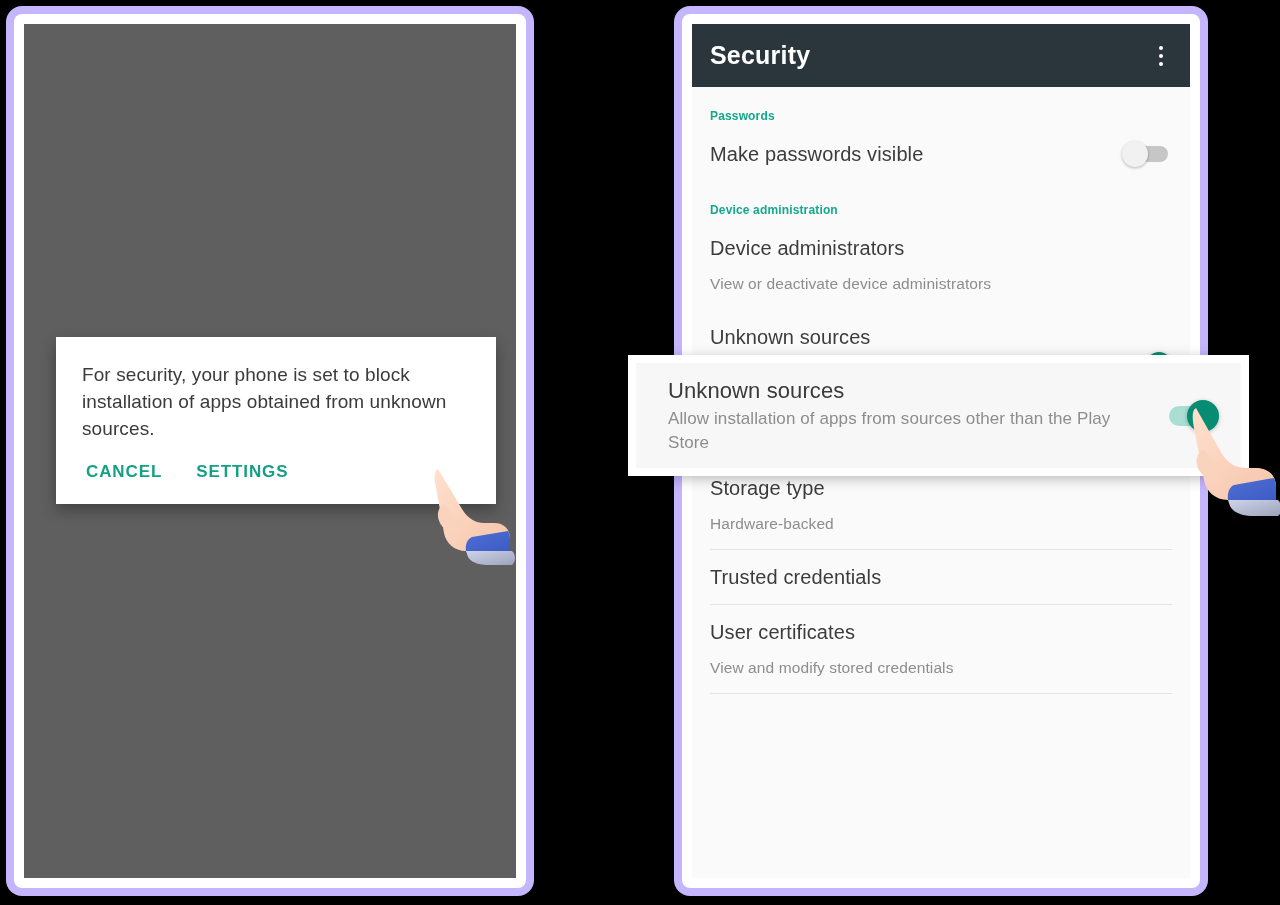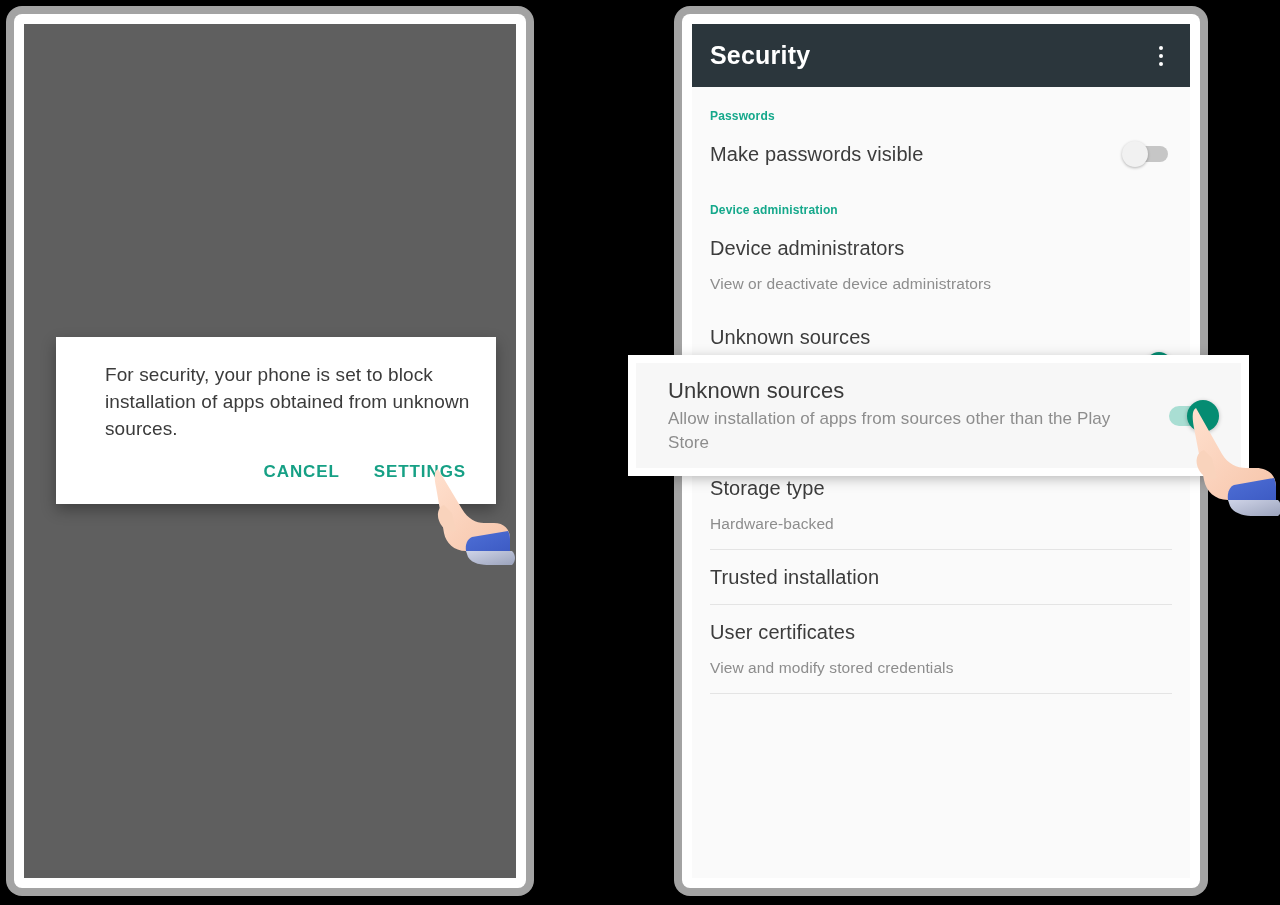--- a/index.html
+++ b/index.html
@@ -12,21 +12,21 @@
     height: 905px;
     position: relative;
     overflow: hidden;
     font-family: "Liberation Sans", sans-serif;
     -webkit-font-smoothing: antialiased;
   }
 
   
   .phone {
     position: absolute;
-    background: #a3a3a3;
+    background: #c4b5fd;
     border-radius: 16px;
     box-sizing: border-box;
     padding: 8px;
   }
   .phone-inner {
     width: 100%;
     height: 100%;
     background: #ffffff;
     border-radius: 8px;
     box-sizing: border-box;
@@ -59,25 +59,23 @@
     background: #FFFFFF;
     box-shadow: 0 6px 14px rgba(0,0,0,0.32);
     box-sizing: border-box;
     padding: 24px 26px 8px 26px;
   }
   .dialog-message {
     font-size: 19px;
     line-height: 27px;
     color: #3B3B3B;
     letter-spacing: 0.1px;
-    margin-left: 23px;
   }
   .dialog-actions {
     display: flex;
-    justify-content: flex-end;
     align-items: center;
     gap: 26px;
     padding: 18px 0 12px 0;
   }
   .dialog-btn {
     font-size: 17px;
     font-weight: bold;
     letter-spacing: 0.9px;
     color: #16A085;
     background: none;
@@ -341,21 +339,21 @@
           <div class="row">
             <div class="row-text">
               <div class="row-title">Storage type</div>
               <div class="row-sub">Hardware-backed</div>
             </div>
           </div>
           <div class="divider"></div>
 
           <div class="row">
             <div class="row-text">
-              <div class="row-title">Trusted installation</div>
+              <div class="row-title">Trusted credentials</div>
             </div>
           </div>
           <div class="divider"></div>
 
           <div class="row">
             <div class="row-text">
               <div class="row-title">User certificates</div>
               <div class="row-sub">View and modify stored credentials</div>
             </div>
           </div>

